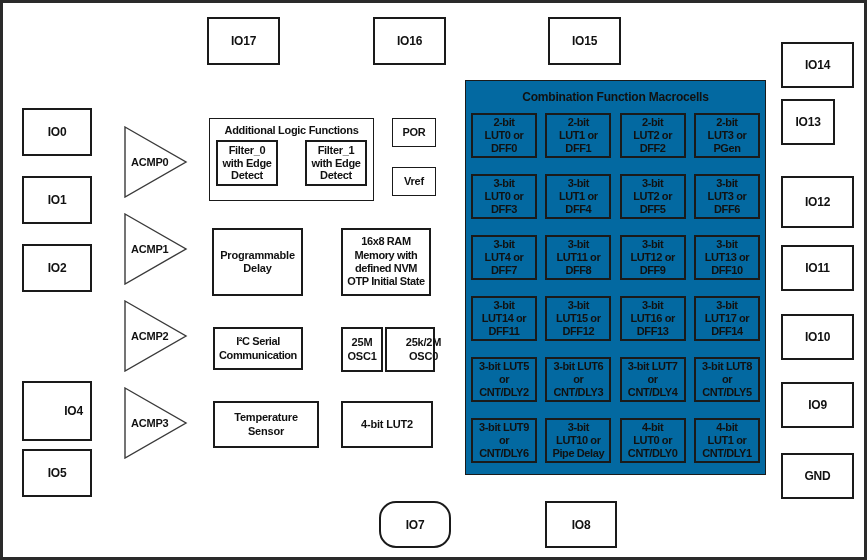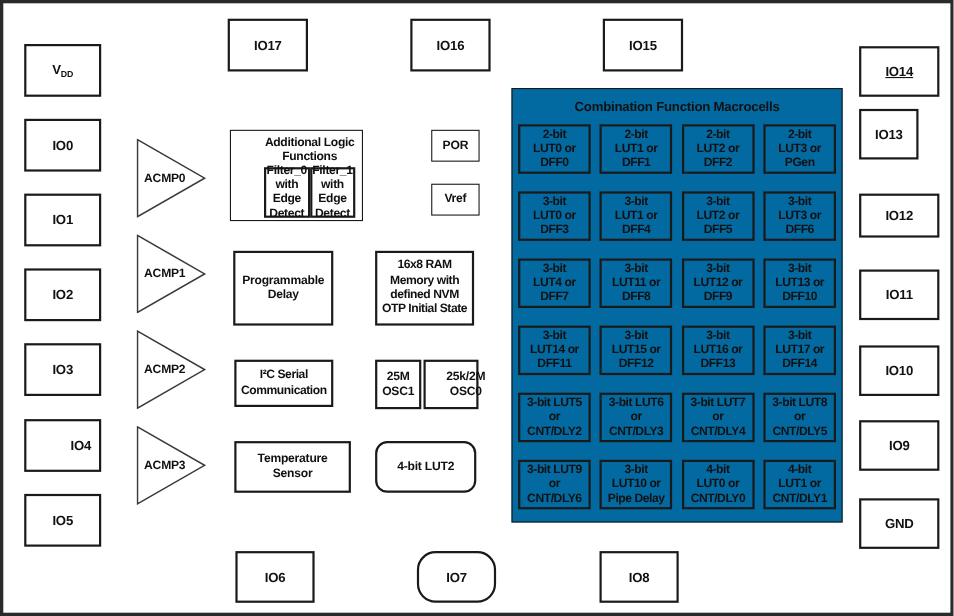--- a/index.html
+++ b/index.html
@@ -29,33 +29,33 @@
   }
   .pin { font-size: 12px; }
   .blk { font-size: 11px; line-height: 1.22; white-space: pre-line; }
 
   
   .p-vdd { left:19px; top:37px;  width:70px; height:48px; }
   .p-io0 { left:19px; top:105px; width:70px; height:48px; }
   .p-io1 { left:19px; top:173px; width:70px; height:48px; }
   .p-io2 { left:19px; top:241px; width:70px; height:48px; }
   .p-io3 { left:19px; top:309px; width:70px; height:48px; }
-  .p-io4 { left:19px; top:378px; width:70px; height:48px;padding-left:33px; }
+  .p-io4 { left:19px; top:378px; width:70px; height:60px;padding-left:33px; }
   .p-io5 { left:19px; top:446px; width:70px; height:48px;text-align:right; }
   .p-vdd sub { font-size: 8px; font-weight: bold; }
 
   
   .p-io17 { left:204px; top:14px; width:73px; height:48px; }
   .p-io16 { left:370px; top:14px; width:73px; height:48px; }
   .p-io15 { left:545px; top:14px; width:73px; height:48px; }
 
   
-  .p-io14 { left:778px; top:39px;  width:73px; height:46px;text-decoration:underline; }
+  .p-io14 { left:778px; top:39px;  width:73px; height:46px; }
   .p-io13 { left:778px; top:96px; width:54px; height:46px; }
-  .p-io12 { left:778px; top:173px; width:73px; height:40px; }
+  .p-io12 { left:778px; top:173px; width:73px; height:52px; }
   .p-io11 { left:778px; top:242px; width:73px; height:46px; }
   .p-io10 { left:778px; top:311px; width:73px; height:46px; }
   .p-io9  { left:778px; top:379px; width:73px; height:46px; }
   .p-gnd  { left:778px; top:450px; width:73px; height:46px; }
 
   
   .p-io6 { left:211px; top:498px; width:72px; height:47px; }
   .p-io7 { left:376px; top:498px; width:72px; height:47px;border-radius:17px; }
   .p-io8 { left:542px; top:498px; width:72px; height:47px; }
 
@@ -69,25 +69,24 @@
   .acmp-label {
     position: absolute;
     left: 7px; top: 50%;
     transform: translateY(-50%);
     font-size: 11px; font-weight: bold;
     letter-spacing: -0.2px;
   }
 
   
   .alf {
-    left:206px; top:115px; width:121px; height:83px;
+    left:206px; top:115px; width:165px; height:83px;
     border-width: 1.5px;
     flex-direction: column;
     justify-content: flex-start;
-    padding-left: 24px;
   }
   .alf-title { font-size: 11px; font-weight: bold; margin-top: 5px; letter-spacing: -0.3px; }
   .alf-row {
     display: flex;
     width: 100%;
     justify-content: space-between;
     padding: 4px 6px 0 6px;
   }
   .filter {
     width: 62px; height: 46px;
@@ -98,21 +97,21 @@
     letter-spacing: -0.3px;
   }
   .b-por   { left:389px; top:115px; width:44px; height:29px; border-width:1.5px; }
   .b-vref  { left:389px; top:164px; width:44px; height:29px; border-width:1.5px; }
   .b-pdel  { left:209px; top:225px; width:91px; height:68px; }
   .b-ram   { left:338px; top:225px; width:90px; height:68px; letter-spacing:-0.4px; }
   .b-i2c   { left:210px; top:324px; width:90px; height:43px; letter-spacing:-0.4px; }
   .b-osc1  { left:338px; top:324px; width:42px; height:45px; }
   .b-osc0  { left:382px; top:324px; width:50px; height:45px;padding-left:27px; }
   .b-temp  { left:210px; top:398px; width:106px; height:47px; }
-  .b-lut2  { left:338px; top:398px; width:92px; height:47px;border-radius:11px; }
+  .b-lut2  { left:338px; top:398px; width:92px; height:47px; }
 
   
   .macro {
     position: absolute;
     left:462px; top:77px; width:301px; height:395px;
     background:#0369a1;
     border: 1.5px solid #1a1a1a;
   }
   .macro-title {
     text-align: center;
@@ -135,43 +134,38 @@
     font-size: 11px; font-weight: bold; line-height: 1.2;
     white-space: pre-line;
     letter-spacing: -0.4px;
   }
 </style>
 </head>
 <body>
 
 <div class="frame">
 
-  <div class="box pin p-vdd">
-      <span><span>V</span><sub>DD</sub></span>
-    </div>
   <div class="box pin p-io0">IO0</div>
   <div class="box pin p-io1">IO1</div>
   <div class="box pin p-io2">IO2</div>
-  <div class="box pin p-io3">IO3</div>
   <div class="box pin p-io4">IO4</div>
   <div class="box pin p-io5">IO5</div>
 
   <div class="box pin p-io17">IO17</div>
   <div class="box pin p-io16">IO16</div>
   <div class="box pin p-io15">IO15</div>
 
   <div class="box pin p-io14">IO14</div>
   <div class="box pin p-io13">IO13</div>
   <div class="box pin p-io12">IO12</div>
   <div class="box pin p-io11">IO11</div>
   <div class="box pin p-io10">IO10</div>
   <div class="box pin p-io9">IO9</div>
   <div class="box pin p-gnd">GND</div>
 
-  <div class="box pin p-io6">IO6</div>
   <div class="box pin p-io7">IO7</div>
   <div class="box pin p-io8">IO8</div>
 
   <div class="acmp a-0">
     <svg width="64" height="72" viewBox="0 0 64 72">
         <polygon points="1,1 62,36 1,71" fill="#ffffff" stroke="#3a3a3a" stroke-width="1.4"></polygon>
       </svg>
     <span class="acmp-label">ACMP0</span>
   </div>
   <div class="acmp a-1">

